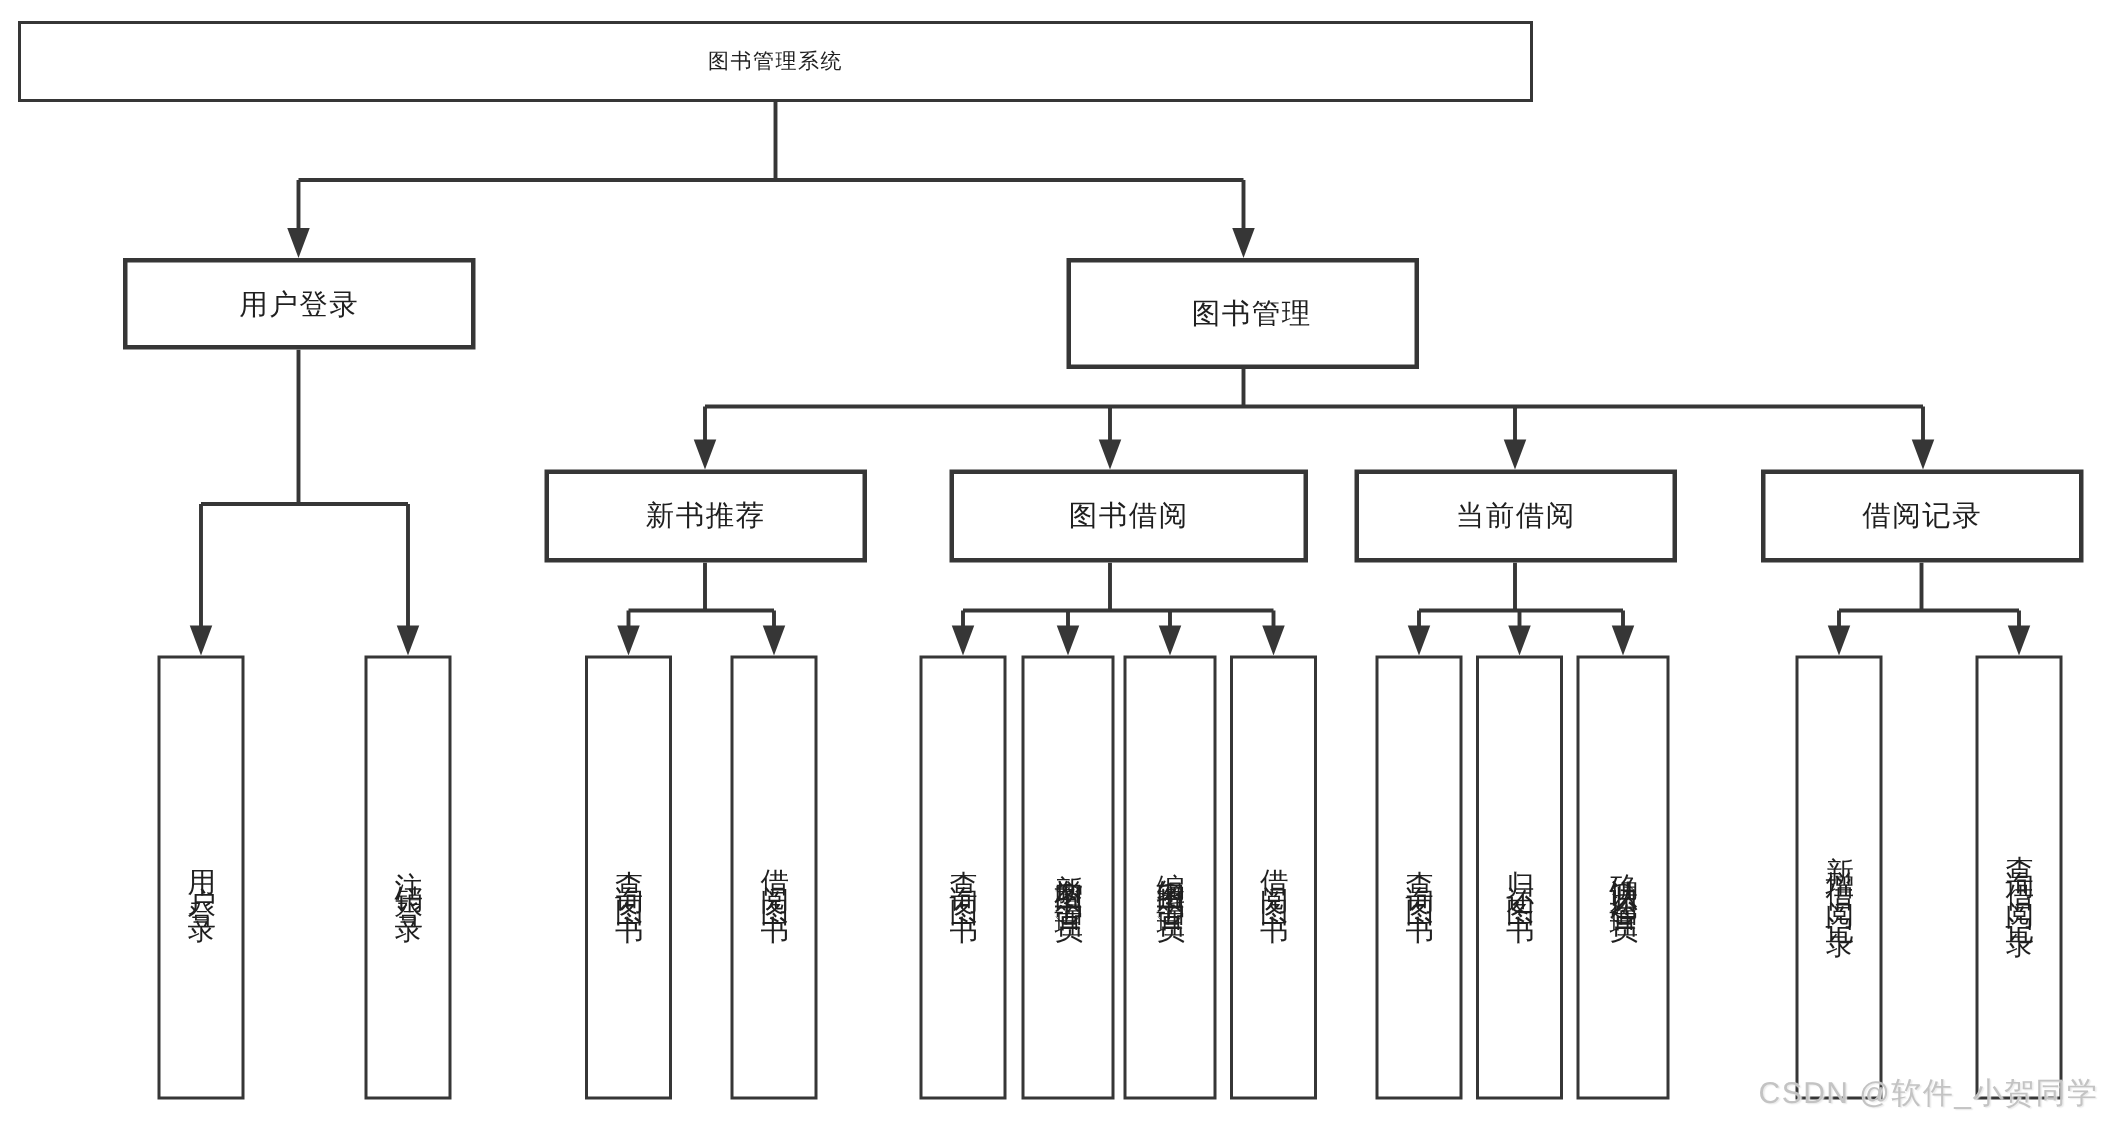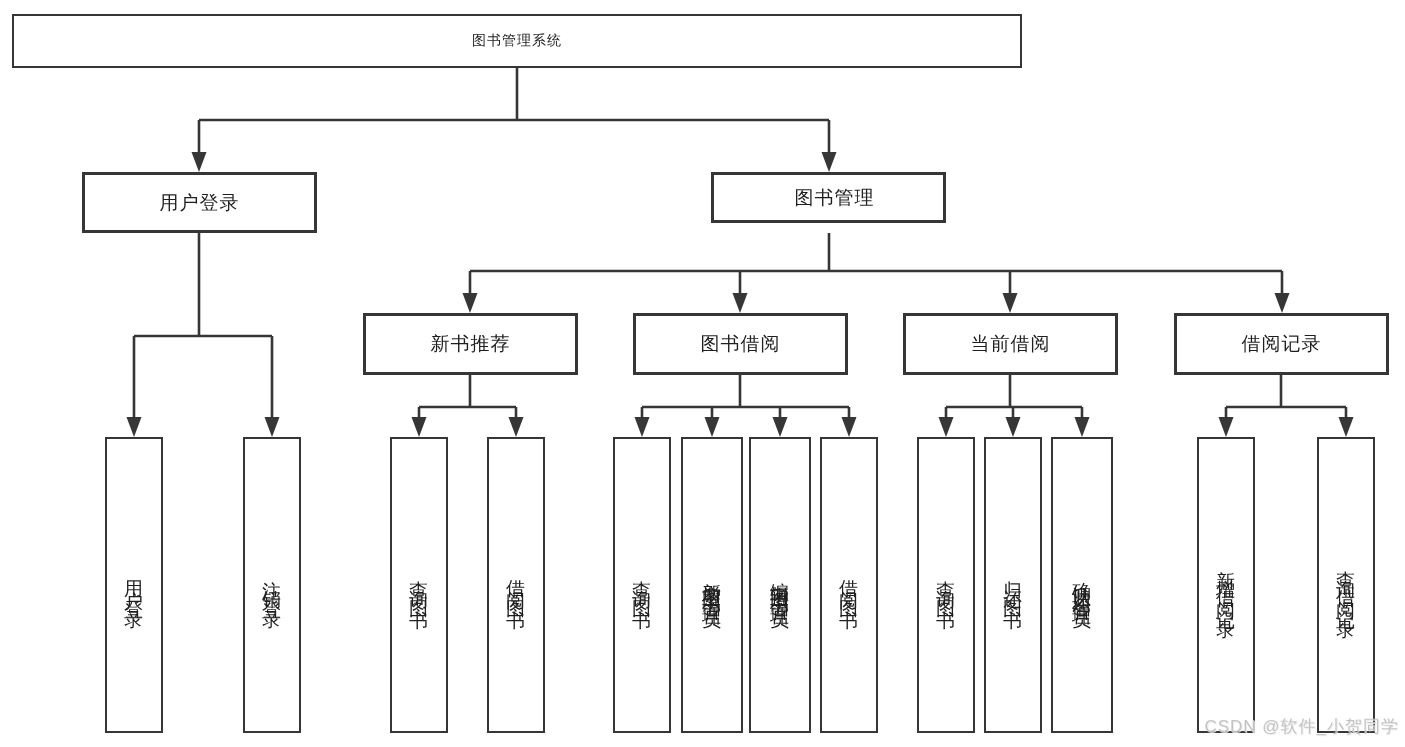--- a/index.html
+++ b/index.html
@@ -28,21 +28,21 @@
     text-orientation:mixed;
     font-size:19px;
     letter-spacing:10px;
     line-height:1;
   }
   .vbox.long span{letter-spacing:4px;}
 
   .watermark{
     position:absolute;
     right:6px;top:715px;
-    font-size:17px;
+    font-size:20px;
     letter-spacing:1px;
     color:#c3c3c3;
     text-shadow:1px 1px 1px #e9e9e9;
   }
 </style>
 </head>
 <body>
 
 <div class="stage">
 
@@ -93,28 +93,28 @@
     </g>
   </svg>
 
   <div class="box root" style="left:12px;top:14px;width:1010px;height:54px;">
     <span>图书管理系统</span>
   </div>
 
   <div class="box hbox" style="left:82px;top:172px;width:235px;height:61px;">
     <span>用户登录</span>
   </div>
-  <div class="box hbox" style="left:711px;top:172px;width:235px;height:51px;padding-left:12px;">
+  <div class="box hbox" style="left:711px;top:172px;width:235px;height:74px;padding-left:12px;">
     <span>图书管理</span>
   </div>
 
   <div class="box hbox" style="left:363px;top:313px;width:215px;height:62px;align-items:center;">
     <span>新书推荐</span>
   </div>
-  <div class="box hbox" style="left:633px;top:313px;width:215px;height:62px;text-align:center;">
+  <div class="box hbox" style="left:633px;top:313px;width:239px;height:62px;text-align:center;">
     <span>图书借阅</span>
   </div>
   <div class="box hbox" style="left:1174px;top:313px;width:215px;height:62px;">
     <span>借阅记录</span>
   </div>
   <div class="box hbox" style="left:903px;top:313px;width:215px;height:62px;">
     <span>当前借阅</span>
   </div>
 
   <div class="box vbox" style="left:105px;top:437px;width:58px;height:296px;">

